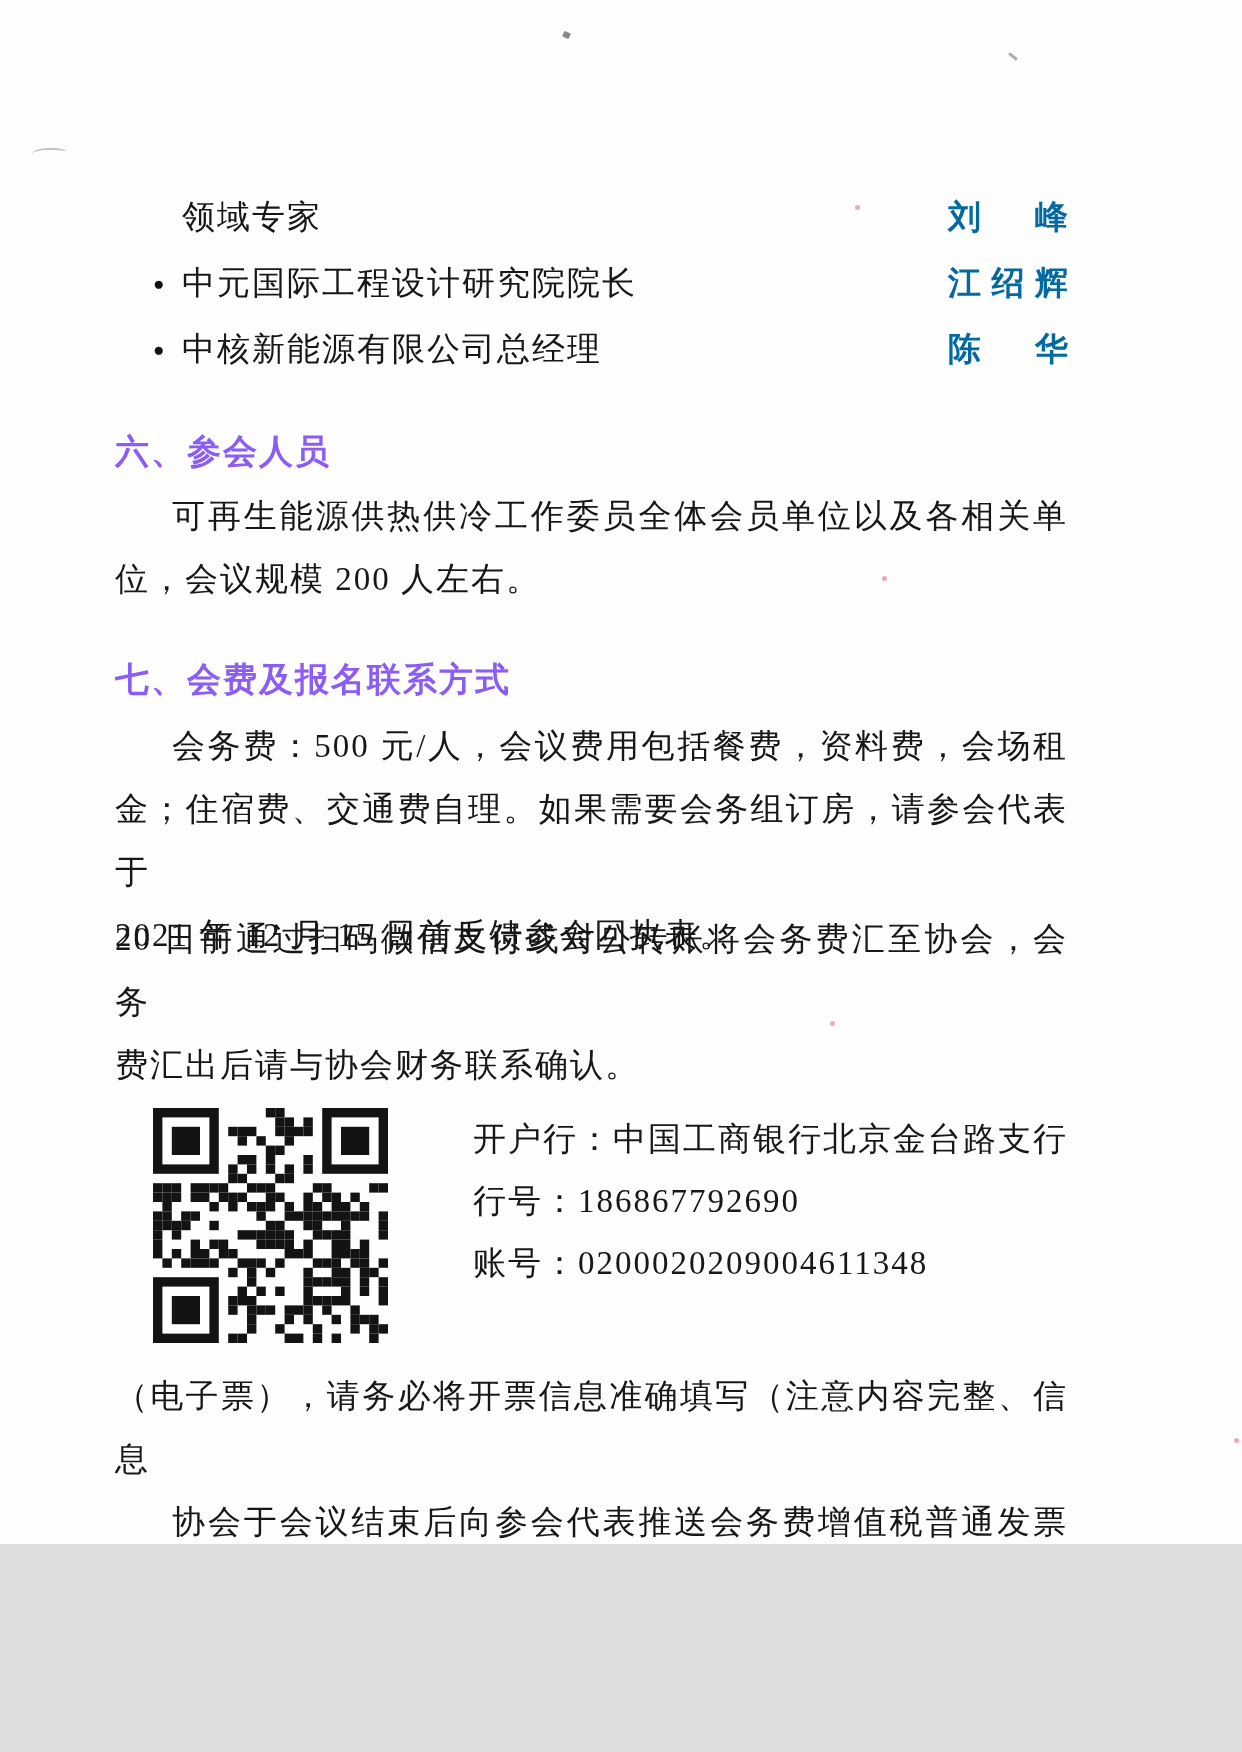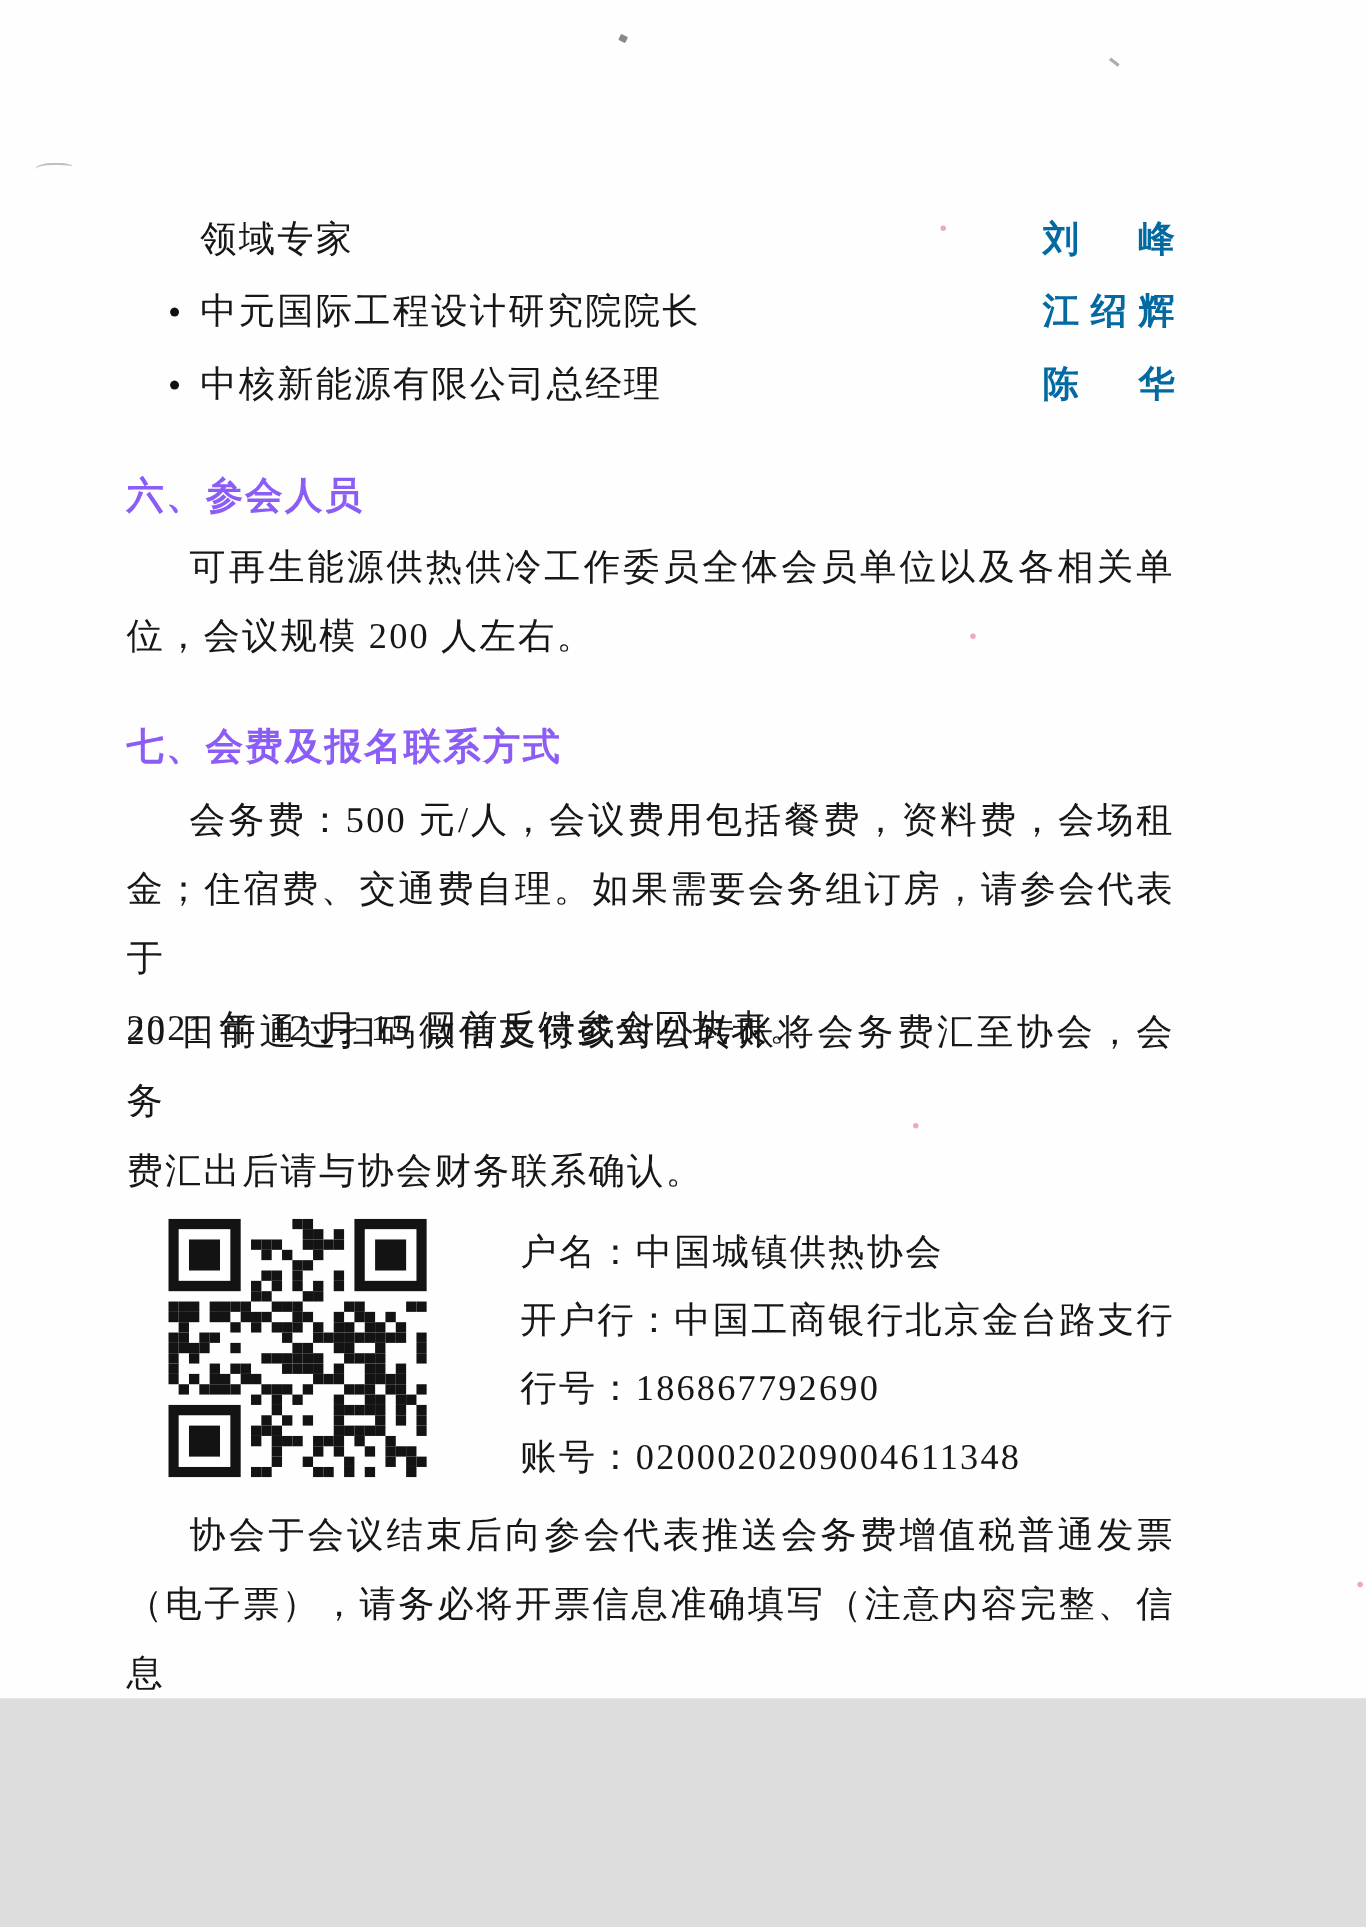--- a/index.html
+++ b/index.html
@@ -309,25 +309,24 @@
           <rect x="75.2" y="225.6" width="9.4" height="9.4" fill="#131313"></rect>
           <rect x="84.6" y="225.6" width="9.4" height="9.4" fill="#131313"></rect>
           <rect x="131.6" y="225.6" width="9.4" height="9.4" fill="#131313"></rect>
           <rect x="141.0" y="225.6" width="9.4" height="9.4" fill="#131313"></rect>
           <rect x="159.8" y="225.6" width="9.4" height="9.4" fill="#131313"></rect>
           <rect x="178.6" y="225.6" width="9.4" height="9.4" fill="#131313"></rect>
           <rect x="216.2" y="225.6" width="9.4" height="9.4" fill="#131313"></rect>
         </svg>
     </div>
     <div class="bank-info">
-      <div class="bank-line"><span>户名：</span><span>中国城镇供热协会</span></div>
       <div class="bank-line"><span>开户行：</span><span>中国工商银行北京金台路支行</span></div>
       <div class="bank-line"><span>行号：</span><span>186867792690</span></div>
       <div class="bank-line"><span>账号：</span><span>0200020209004611348</span></div>
     </div>
   </div>
 
   <div class="abs" style="top:1365px;">
+    <div class="bodyline just">（电子票），请务必将开票信息准确填写（注意内容完整、信息</div>
     <div class="bodyline just indent">协会于会议结束后向参会代表推送会务费增值税普通发票</div>
-    <div class="bodyline just">（电子票），请务必将开票信息准确填写（注意内容完整、信息</div>
   </div>
 
 </div>
 
 </body></html>

